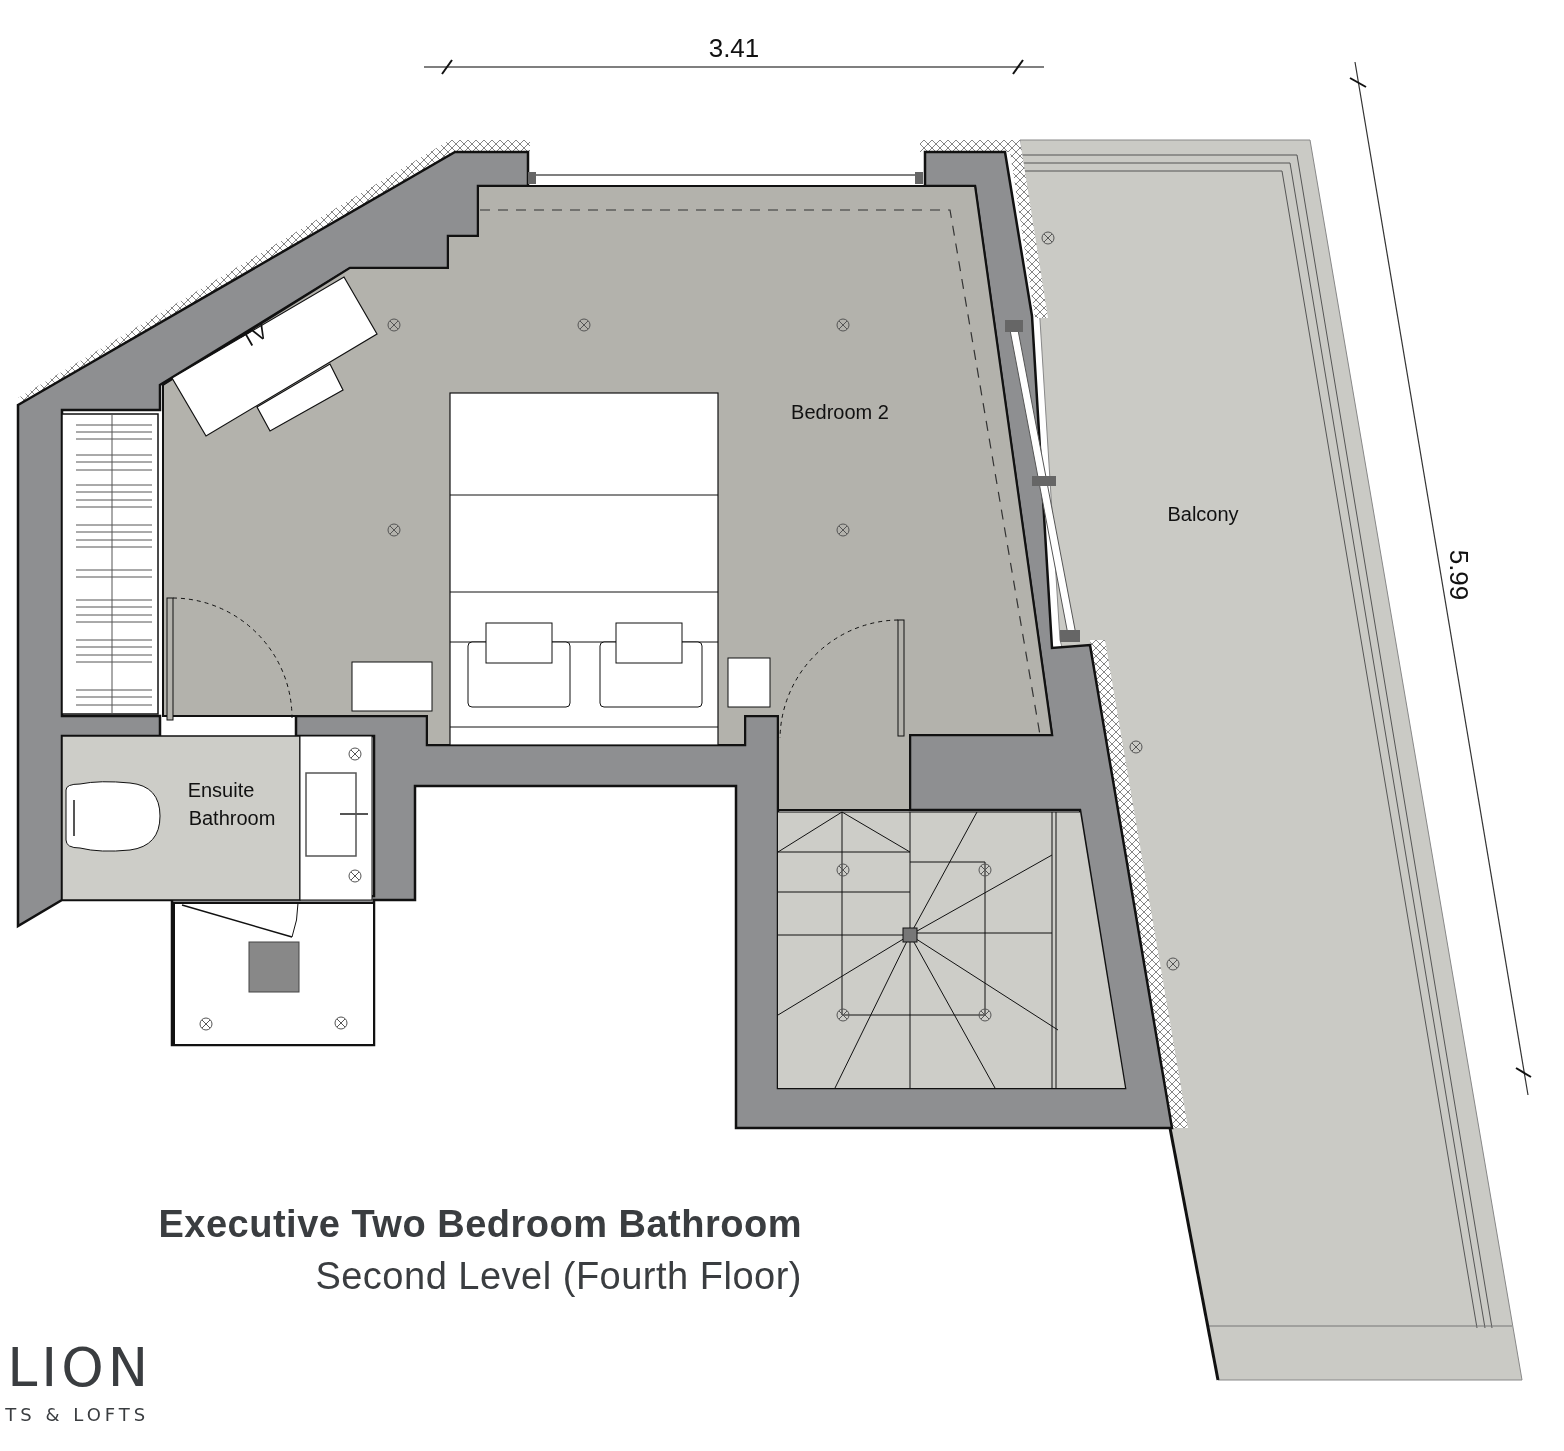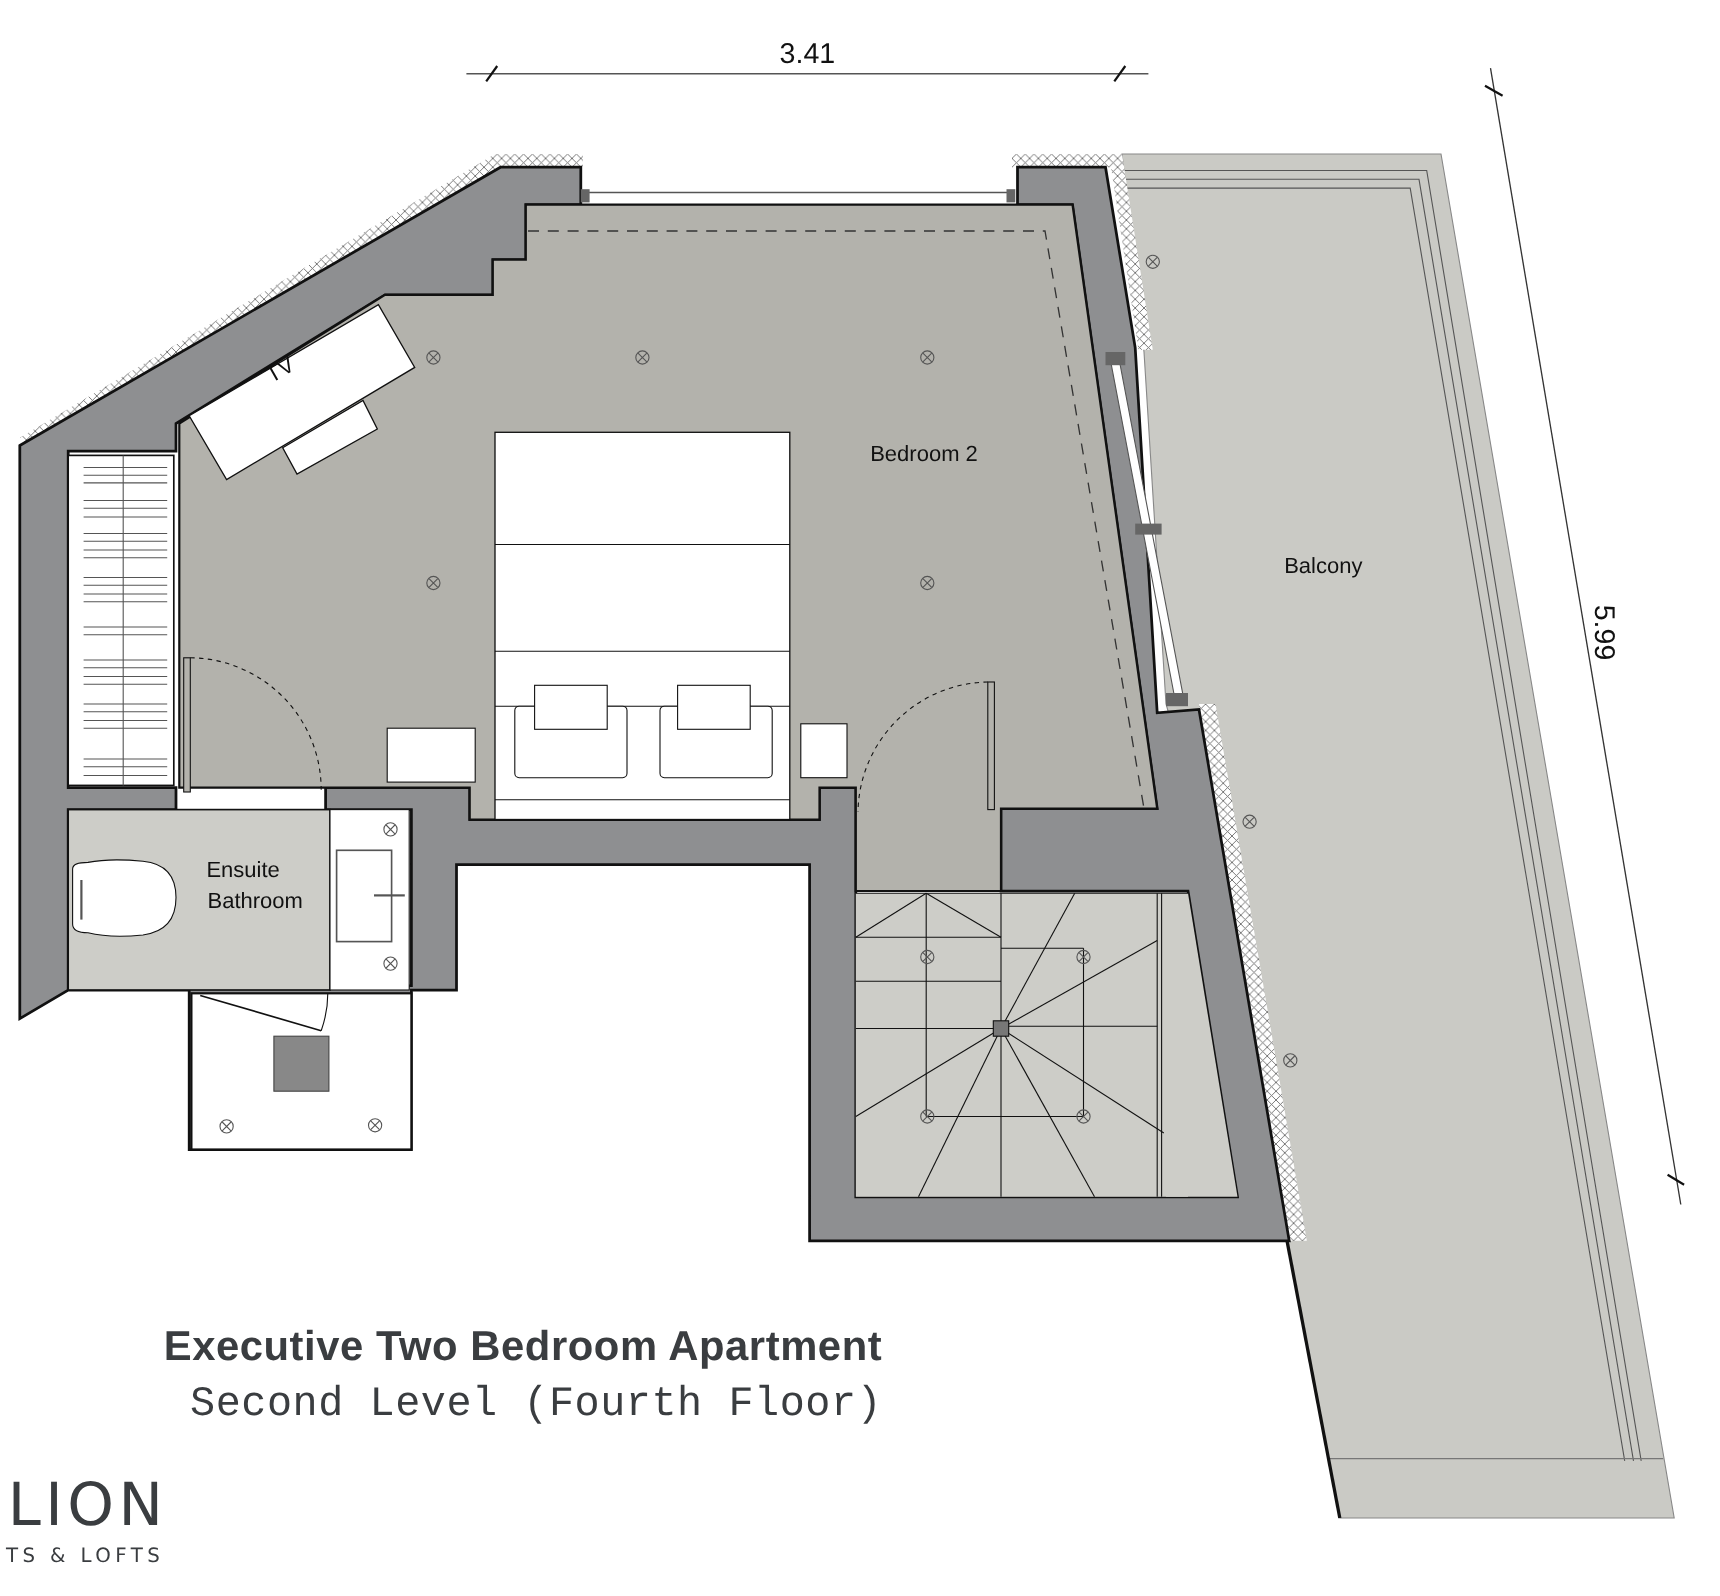--- a/index.html
+++ b/index.html
@@ -1,21 +1,21 @@
 <!DOCTYPE html>
 <html><head>
 <meta charset="utf-8">
 <style>
   html, body { margin: 0; padding: 0; background: #ffffff; }
   body { width: 1564px; height: 1451px; position: relative; overflow: hidden; font-family: "Liberation Sans", sans-serif; }
   svg#plan { position: absolute; left: 0; top: 0; }
   .room-label { font-family: "Liberation Sans", sans-serif; font-size: 20px; fill: #111; }
   .dim-label { font-family: "Liberation Sans", sans-serif; font-size: 26px; fill: #111; }
   .title { position: absolute; right: 762px; top: 1203px; font-family: "Liberation Sans", sans-serif; font-size: 38px; font-weight: bold; color: #3a3d40; white-space: nowrap; letter-spacing: 0.5px; }
-  .subtitle { position: absolute; right: 762px; top: 1255px; font-family: Liberation Mono, monospace; font-size: 38px; color: #3a3d40; white-space: nowrap; letter-spacing: 0.5px; }
+  .subtitle { position: absolute; right: 762px; top: 1255px; font-family: Liberation Sans, sans-serif; font-size: 38px; color: #3a3d40; white-space: nowrap; letter-spacing: 0.5px; }
   .brand { position: absolute; left: -88px; top: 1336px; font-family: "DejaVu Sans", sans-serif; font-size: 54px; color: #3a3d40; letter-spacing: 4px; white-space: nowrap; }
   .brand-sub { position: absolute; left: -62px; top: 1404px; font-family: "DejaVu Sans", sans-serif; font-size: 18px; color: #3a3d40; letter-spacing: 4px; white-space: nowrap; }
 </style>
 </head>
 <body>
 
 <svg id="plan" width="1564" height="1451" viewBox="0 0 1564 1451">
   <defs>
     <pattern id="hatch" width="8" height="8" patternUnits="userSpaceOnUse">
       <rect width="8" height="8" fill="#ffffff"></rect>
@@ -237,16 +237,16 @@
       </g>
     <g>
         <circle cx="1173" cy="964" r="6"></circle>
         <path d="M1169 960 L1177 968 M1177 960 L1169 968"></path>
       </g>
   </g>
 
   <text class="room-label" x="840" y="419" text-anchor="middle">Bedroom 2</text>
 </svg>
 
-<div class="title">Executive Two Bedroom Apartment</div>
+<div class="title">Executive Two Bedroom Bathroom</div>
 <div class="subtitle">Second Level (Fourth Floor)</div>
 <div class="brand">TY LION</div>
 <div class="brand-sub">TMENTS &amp; LOFTS</div>
 
 </body></html>

